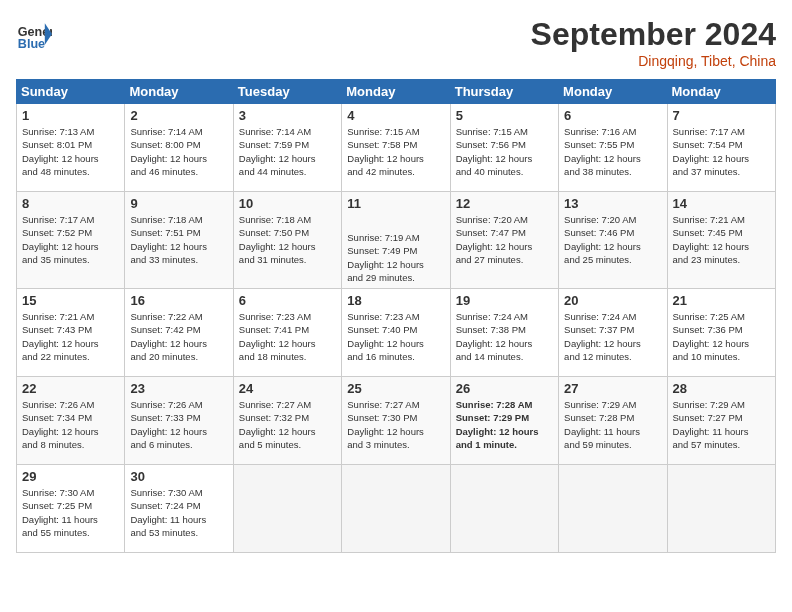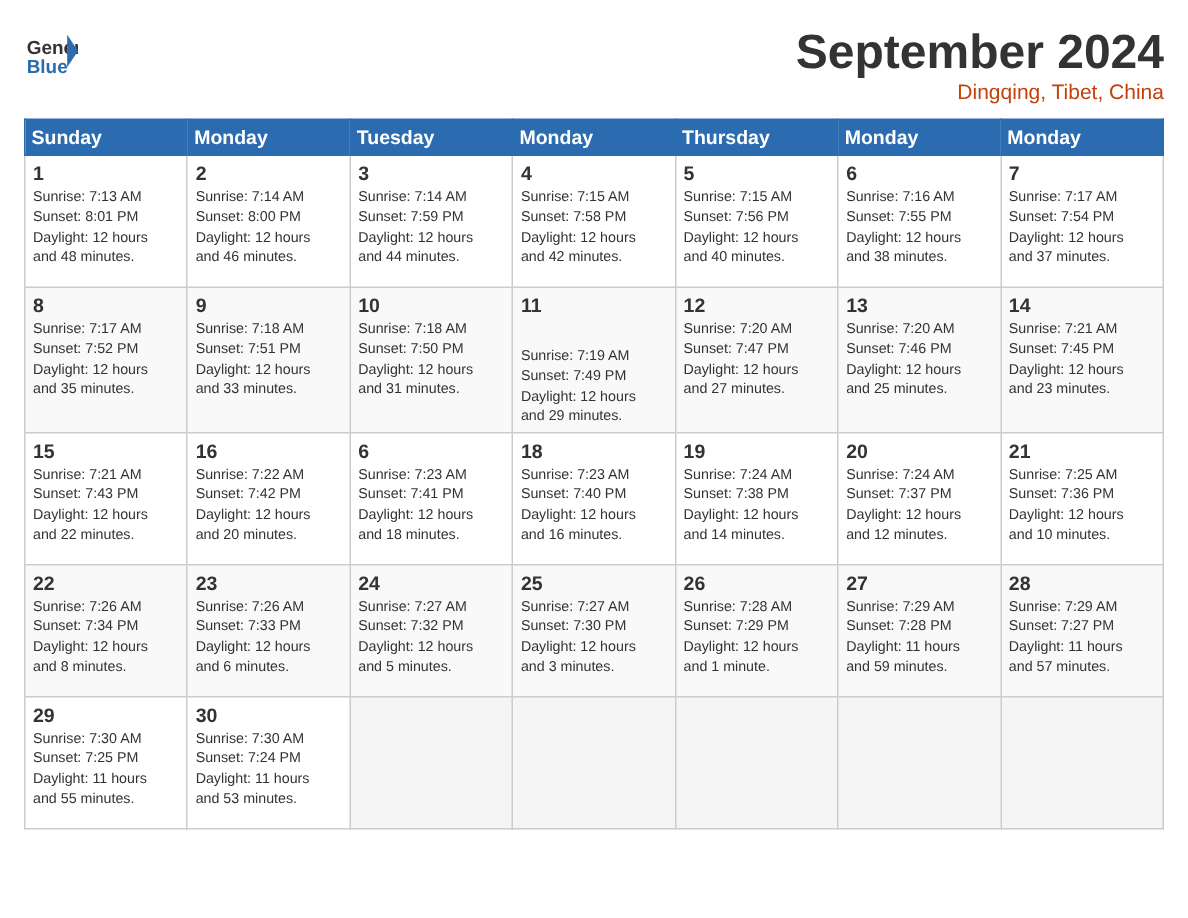--- a/index.html
+++ b/index.html
@@ -285,21 +285,21 @@
         </td>
         <td>
           <span class="day-num">25</span>
           <div class="day-info" style="white-space: pre-line;">Sunrise: 7:27 AM
 Sunset: 7:30 PM
 Daylight: 12 hours
 and 3 minutes.</div>
         </td>
         <td>
           <span class="day-num">26</span>
-          <div class="day-info" style="white-space: pre-line;">Sunrise: 7:28 AM
+          <div class="day-info" style="white-space: pre-line; font-weight: bold;">Sunrise: 7:28 AM
 Sunset: 7:29 PM
 Daylight: 12 hours
 and 1 minute.</div>
         </td>
         <td>
           <span class="day-num">27</span>
           <div class="day-info" style="white-space: pre-line;">Sunrise: 7:29 AM
 Sunset: 7:28 PM
 Daylight: 11 hours
 and 59 minutes.</div>

